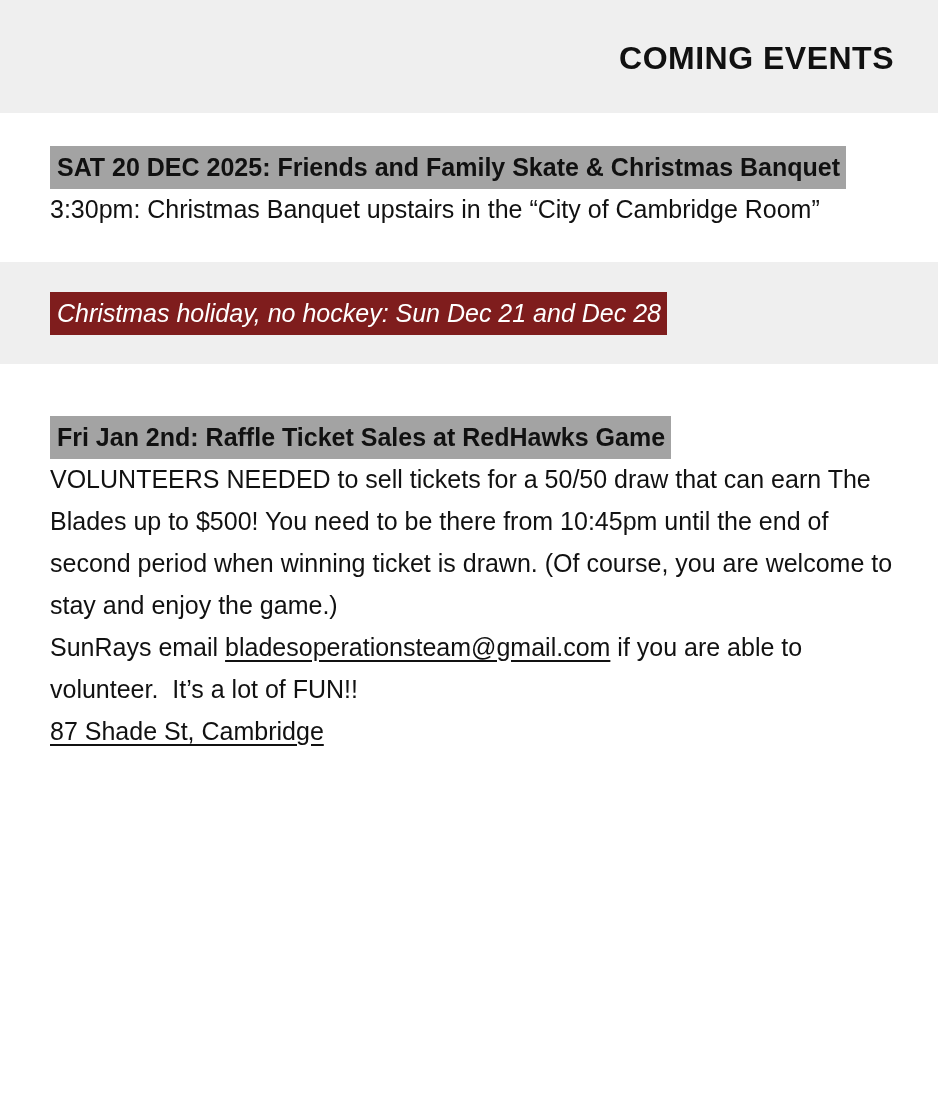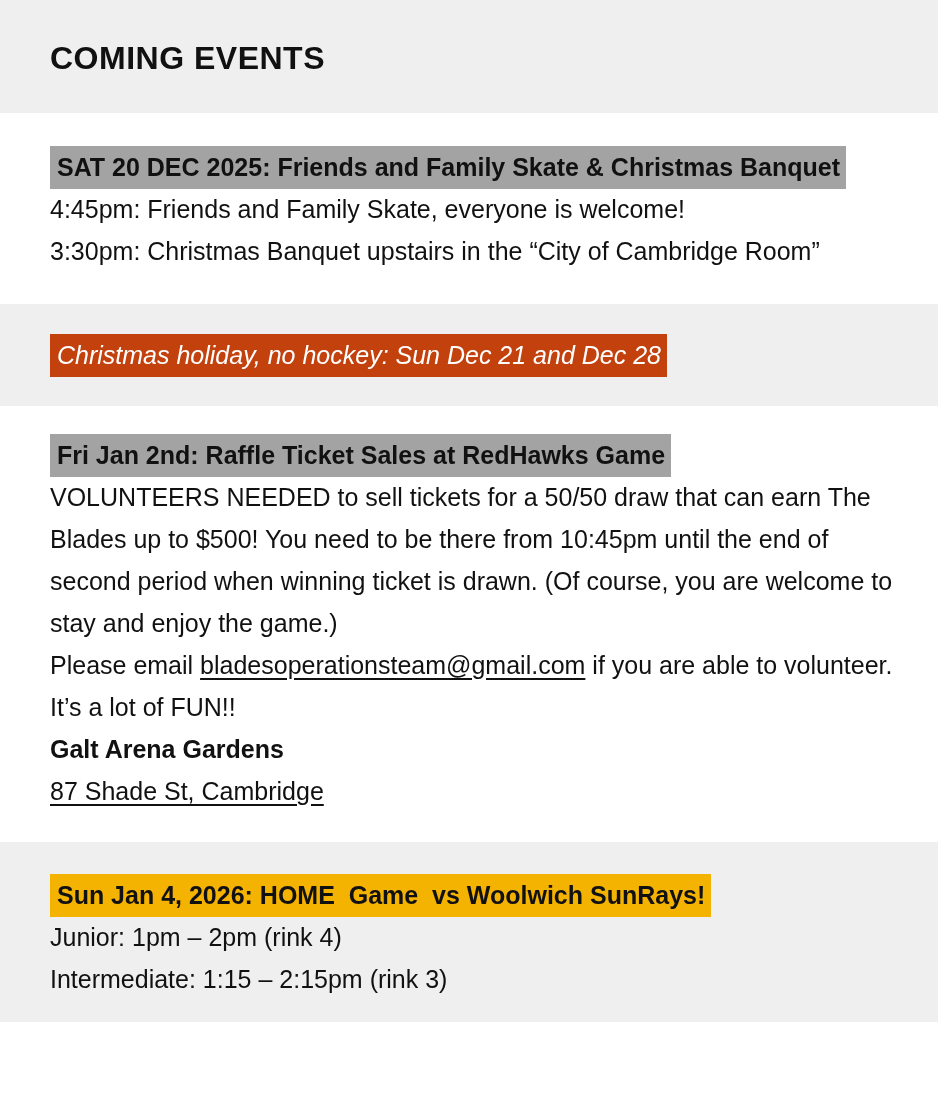--- a/index.html
+++ b/index.html
@@ -19,80 +19,74 @@
     box-sizing: border-box;
     padding-left: 50px;
     padding-right: 44px;
   }
   .sec-gray { background: #efefef; }
   .sec-white { background: #ffffff; }
 
   .sec-header { padding-top: 37px; padding-bottom: 34px; }
   .sec-event1 { padding-top: 33px; padding-bottom: 32px; }
   .sec-notice { padding-top: 30px; padding-bottom: 30px; }
-  .sec-raffle { padding-top: 28px; padding-bottom: 30px; }
+  .sec-raffle { padding-top: 28px; padding-bottom: 30px; margin-top: 24px; }
   .sec-last   { padding-top: 32px; padding-bottom: 22px; min-height: 180px; }
 
   h1.page-title {
     margin: 0;
     font-size: 32px;
     line-height: 42px;
     font-weight: bold;
     letter-spacing: 0.5px;
+    text-align: right;
   }
   p.line {
     margin: 0;
     font-size: 25px;
     line-height: 42px;
     white-space: pre-wrap;
   }
   .bold { font-weight: bold; }
 
   mark {
     color: inherit;
     padding: 7px 6px 8px 0;
     box-decoration-break: clone;
     -webkit-box-decoration-break: clone;
   }
   .hl-green  { background: #a3a3a3; font-weight: bold; }
-  .hl-purple { background: #c2410c; color: #ffffff; font-style: italic; }
+  .hl-purple { background: #7f1d1d; color: #ffffff; font-style: italic; }
   .hl-orange { background: #f5b301; font-weight: bold; }
 
   a.link {
     color: inherit;
     text-decoration: underline;
     text-underline-offset: 4px;
   }
 </style>
 </head>
 <body>
 
 <div class="page">
 
   <div class="section sec-gray sec-header">
     <h1 class="page-title">COMING EVENTS</h1>
   </div>
 
   <div class="section sec-white sec-event1">
     <p class="line"><mark class="hl-green"> SAT 20 DEC 2025: Friends and Family Skate &amp; Christmas Banquet</mark></p>
-    <p class="line">4:45pm: Friends and Family Skate, everyone is welcome!</p>
     <p class="line">3:30pm: Christmas Banquet upstairs in the “City of Cambridge Room”</p>
   </div>
 
   <div class="section sec-gray sec-notice">
     <p class="line"><mark class="hl-purple"> Christmas holiday, no hockey: Sun Dec 21 and Dec 28</mark></p>
   </div>
 
   <div class="section sec-white sec-raffle">
     <p class="line"><mark class="hl-green"> Fri Jan 2nd: Raffle Ticket Sales at RedHawks Game</mark></p>
     <p class="line">VOLUNTEERS NEEDED to sell tickets for a 50/50 draw that can earn The Blades up to $500! You need to be there from 10:45pm until the end of second period when winning ticket is drawn. (Of course, you are welcome to stay and enjoy the game.)</p>
-    <p class="line"><span>Please email </span><a href="mailto:bladesoperationsteam@gmail.com" class="link">bladesoperationsteam@gmail.com</a><span> if you are able to volunteer.  It’s a lot of FUN!!</span></p>
-    <p class="line bold">Galt Arena Gardens</p>
+    <p class="line"><span>SunRays email </span><a href="mailto:bladesoperationsteam@gmail.com" class="link">bladesoperationsteam@gmail.com</a><span> if you are able to volunteer.  It’s a lot of FUN!!</span></p>
     <p class="line"><a href="#" class="link">87 Shade St, Cambridge</a></p>
   </div>
 
-  <div class="section sec-gray sec-last">
-    <p class="line"><mark class="hl-orange"> Sun Jan 4, 2026: HOME  Game  vs Woolwich SunRays!</mark></p>
-    <p class="line">Junior: 1pm – 2pm (rink 4)</p>
-    <p class="line">Intermediate: 1:15 – 2:15pm (rink 3)</p>
-  </div>
 
 </div>
 
 </body></html>

